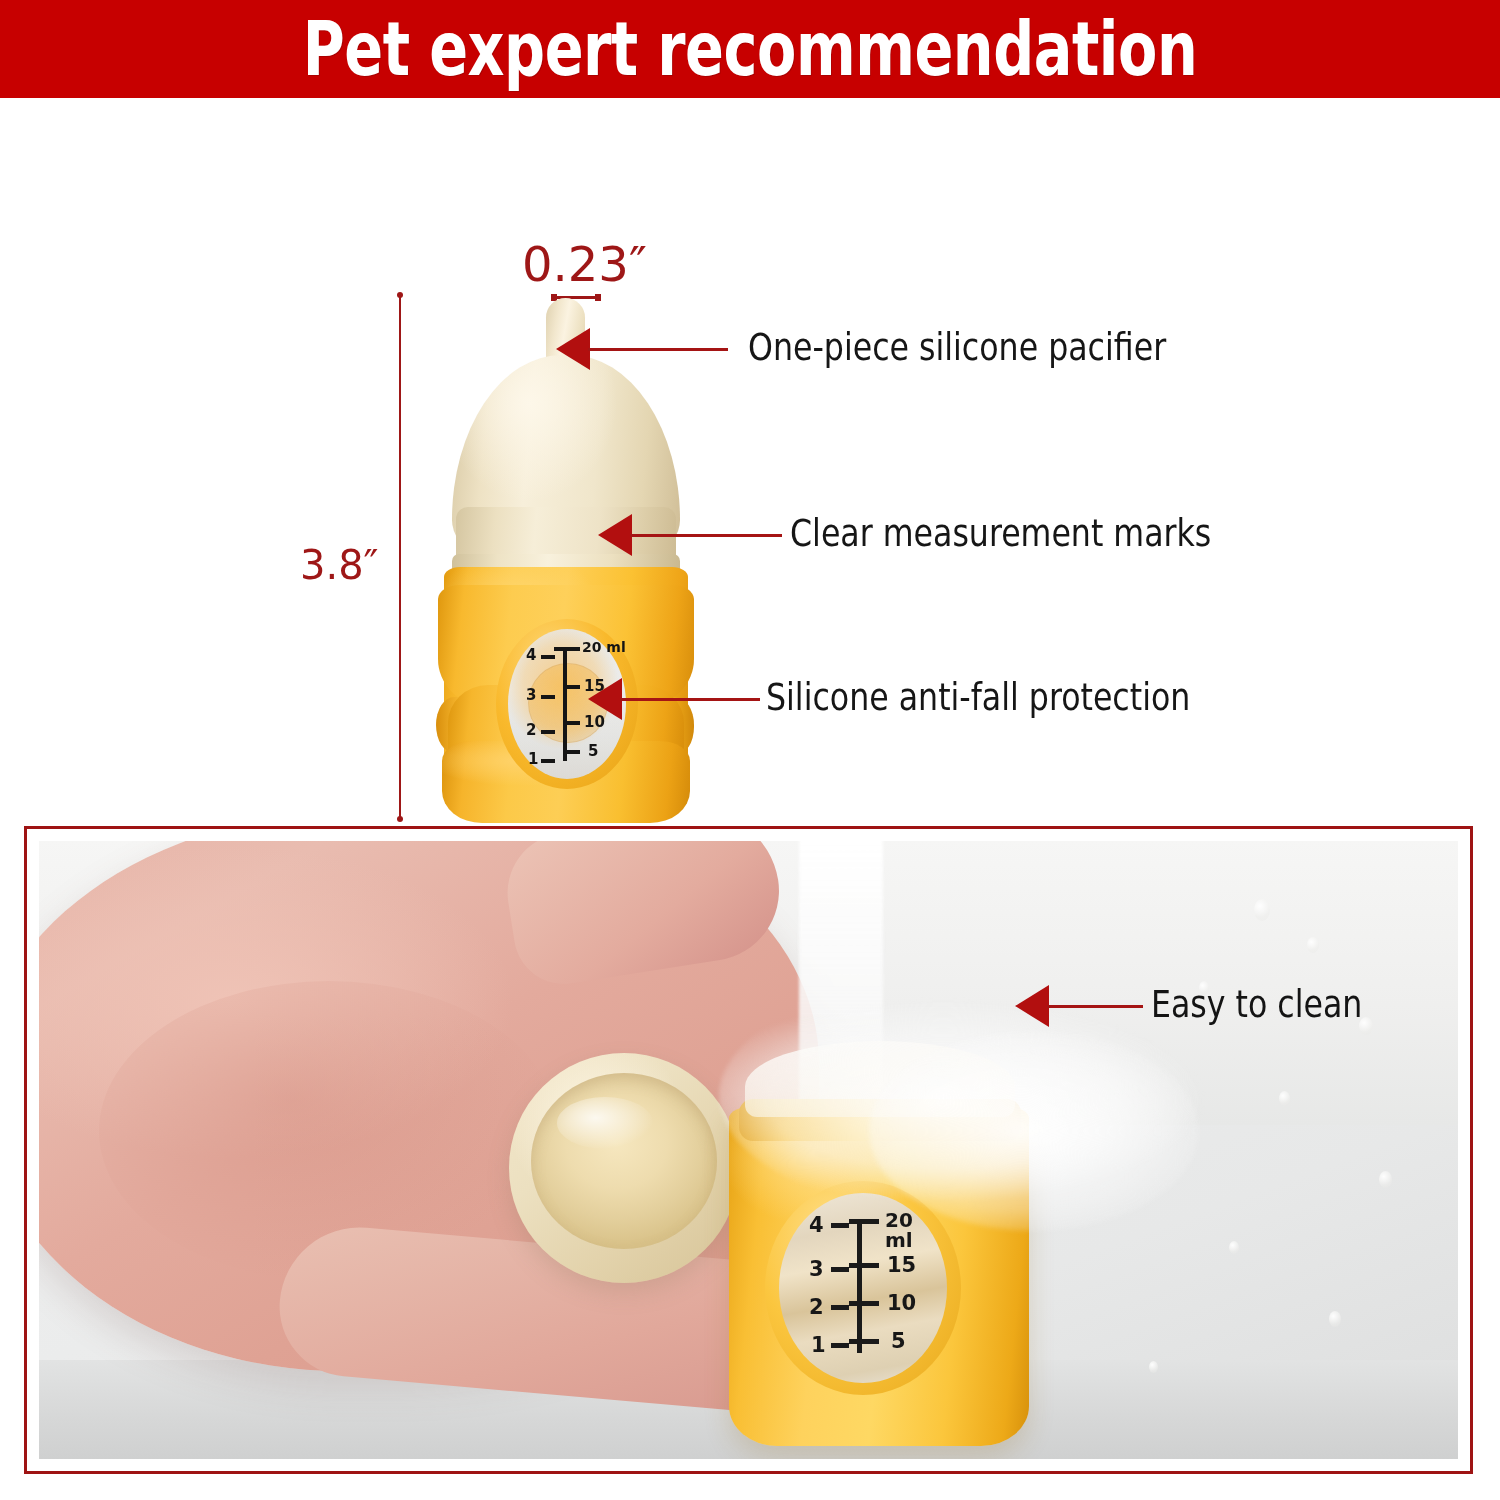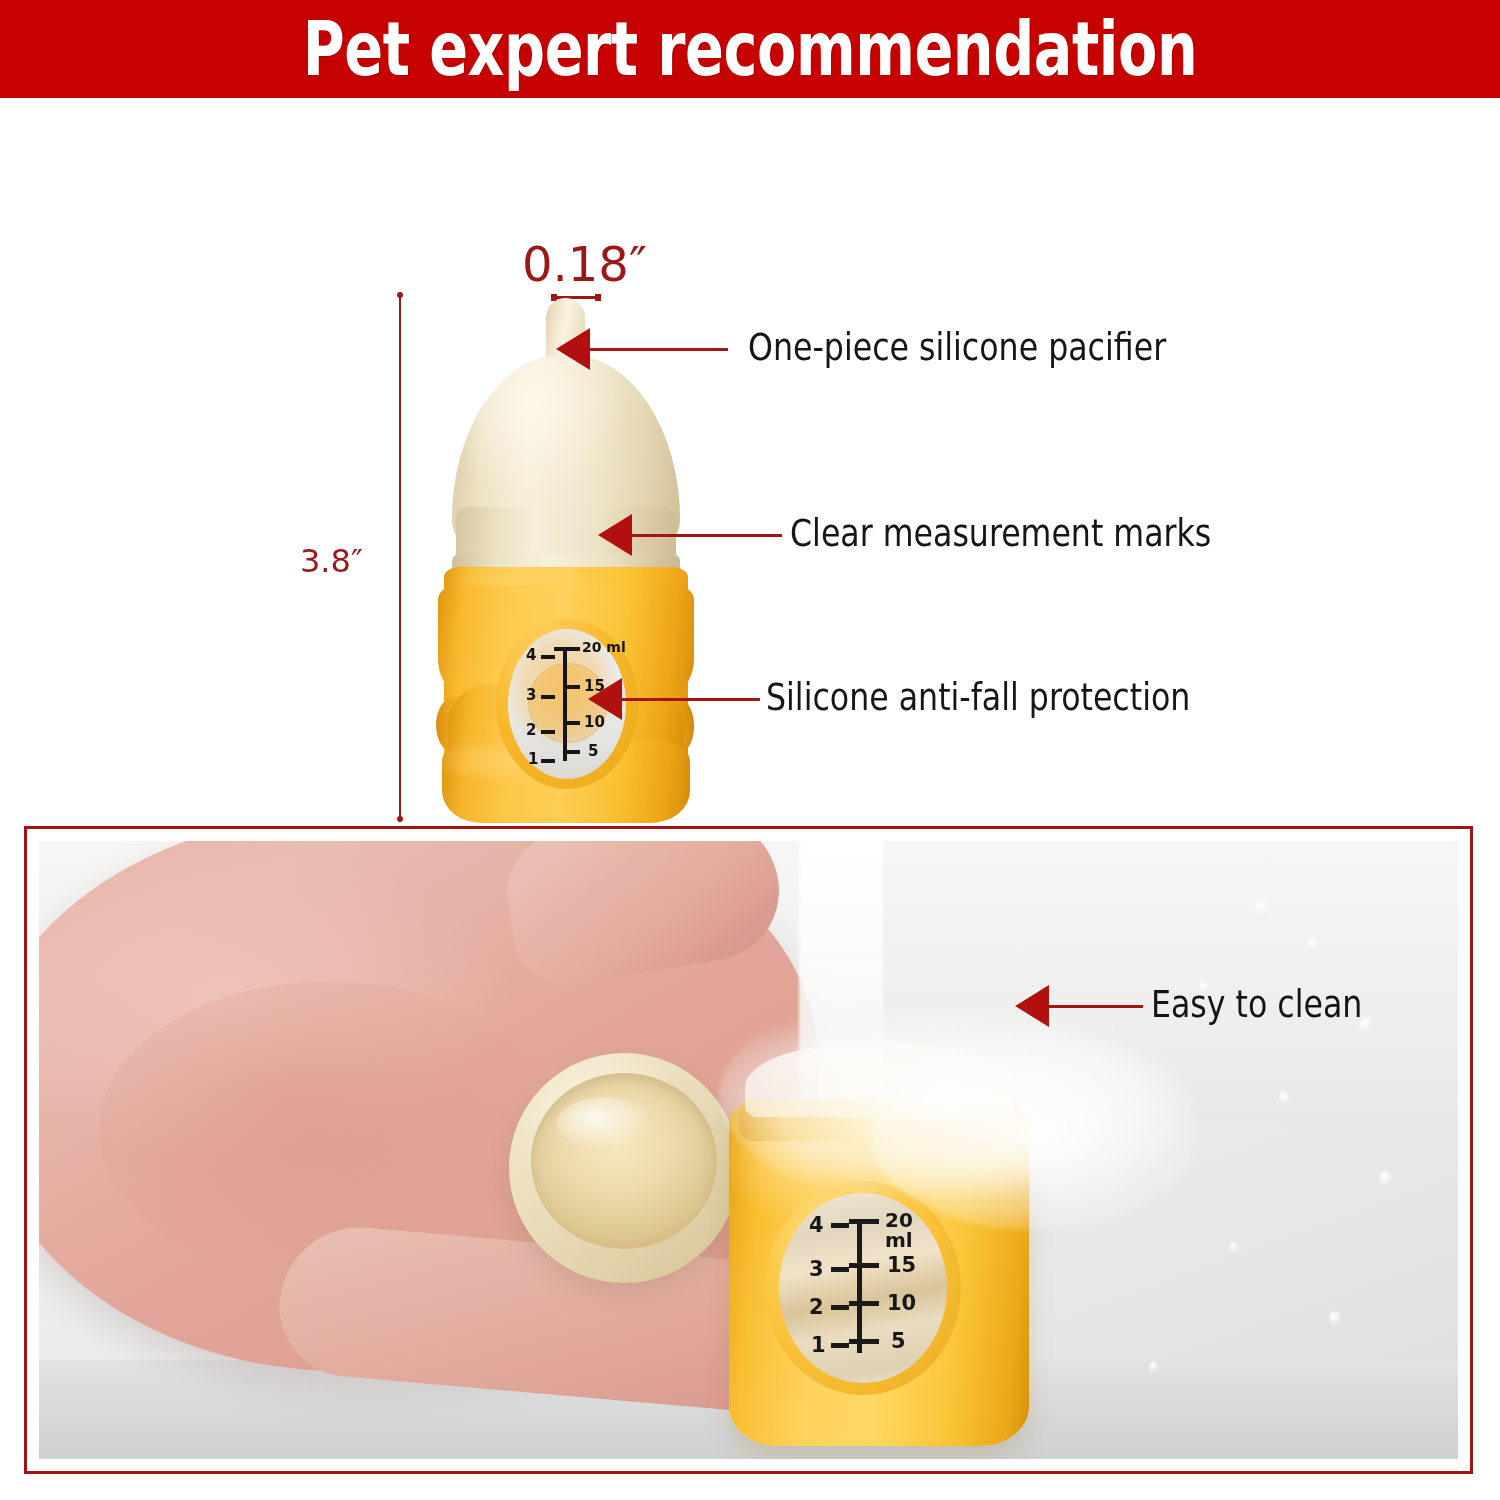--- a/index.html
+++ b/index.html
@@ -37,21 +37,21 @@
     background:#9e1717;
   }
   .dim-v::before,.dim-v::after{
     content:"";position:absolute;left:-2px;width:6px;height:6px;
     background:#9e1717;border-radius:50%;
   }
   .dim-v::before{top:-3px;}
   .dim-v::after{bottom:-3px;}
   .dim-v-label{
     position:absolute;left:300px;top:444px;
-    color:#9e1717;font-size:32px;font-weight:400;
+    color:#9e1717;font-size:40px;font-weight:400;
     font-family:"DejaVu Sans","Liberation Sans",sans-serif;
     letter-spacing:0px;
   }
   .dim-h-bottom{
     position:absolute;left:421px;top:741px;width:284px;height:2px;
     background:#9e1717;
   }
   .dim-h-bottom::before,.dim-h-bottom::after{
     content:"";position:absolute;top:-2px;width:6px;height:6px;
     background:#9e1717;border-radius:50%;
@@ -354,21 +354,21 @@
 <div class="banner">
   <div class="banner-title">Pet expert recommendation</div>
 </div>
 
 <div class="diagram">
 
   <div class="dim-v"></div>
   <div class="dim-v-label">3.8″</div>
 
   <div class="dim-h-top"></div>
-  <div class="dim-h-top-label">0.18″</div>
+  <div class="dim-h-top-label">0.23″</div>
 
   <div class="dim-h-bottom"></div>
   <div class="dim-h-bottom-label">2″</div>
 
   <div class="bottle">
     <div class="teat"></div>
     <div class="dome"></div>
     <div class="dome-shoulder"></div>
     <div class="collar"></div>
 

